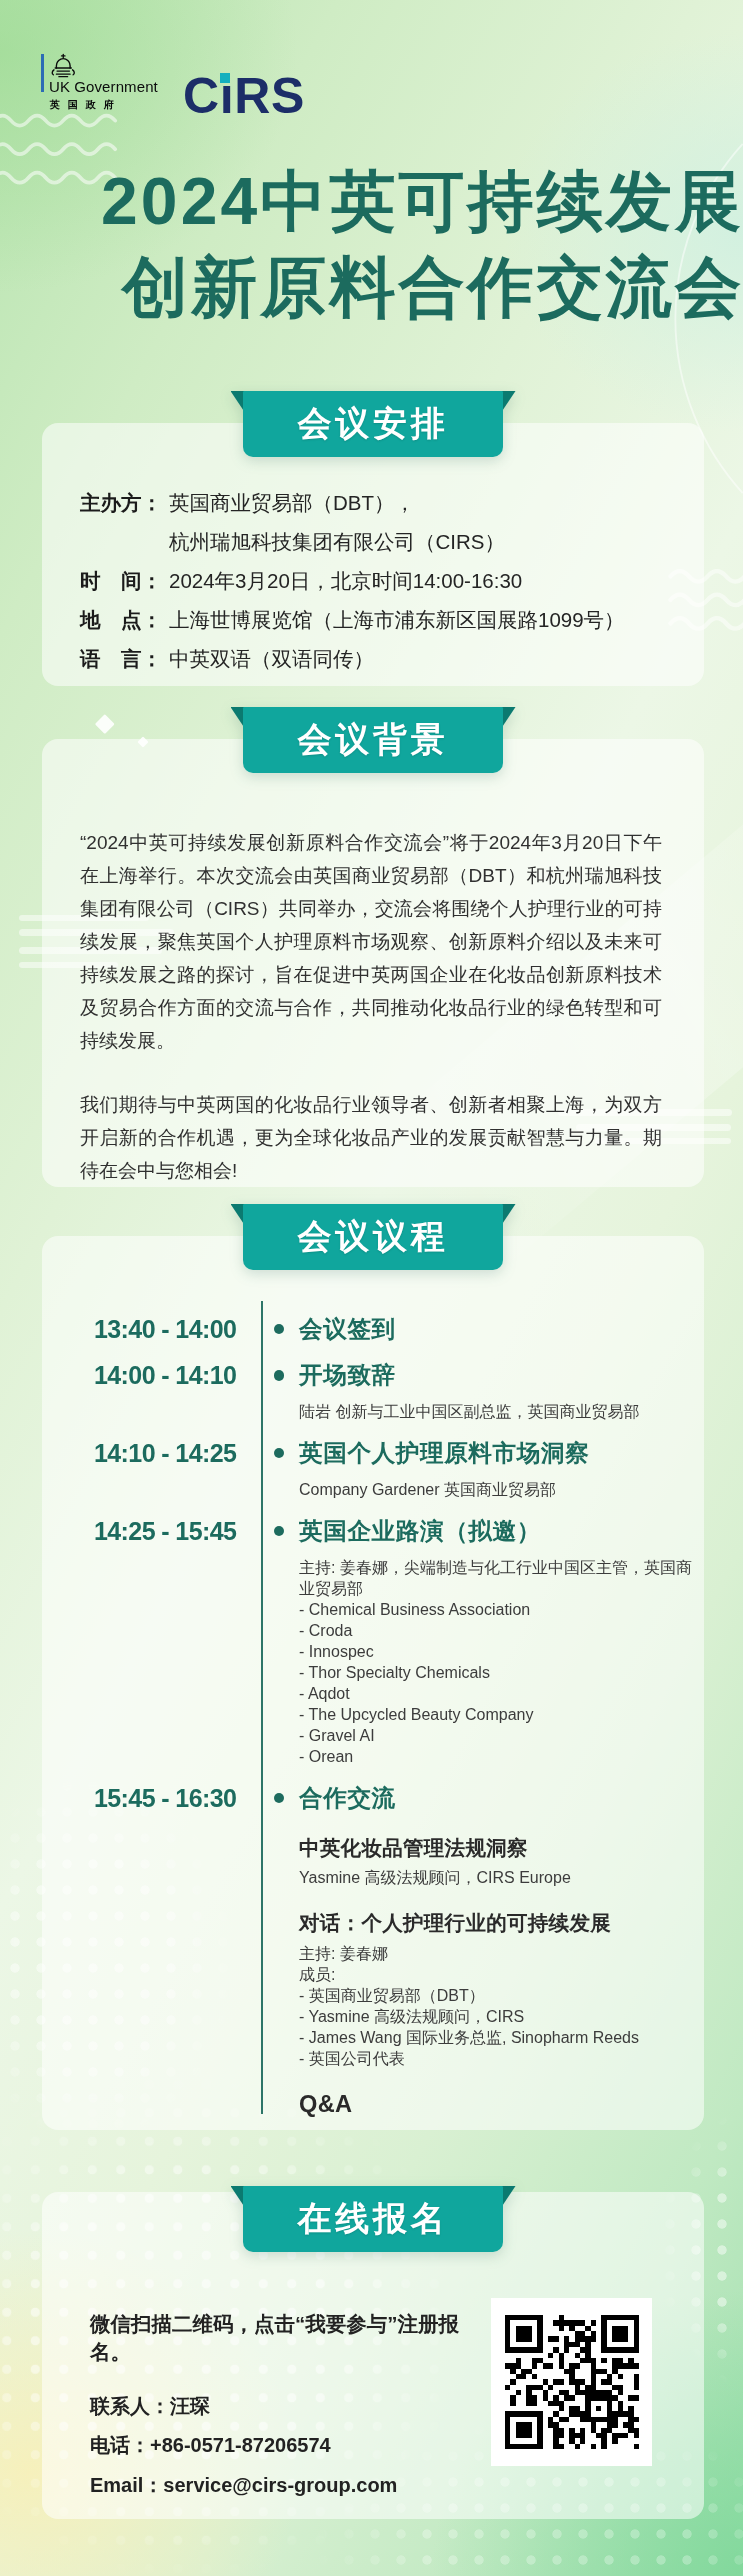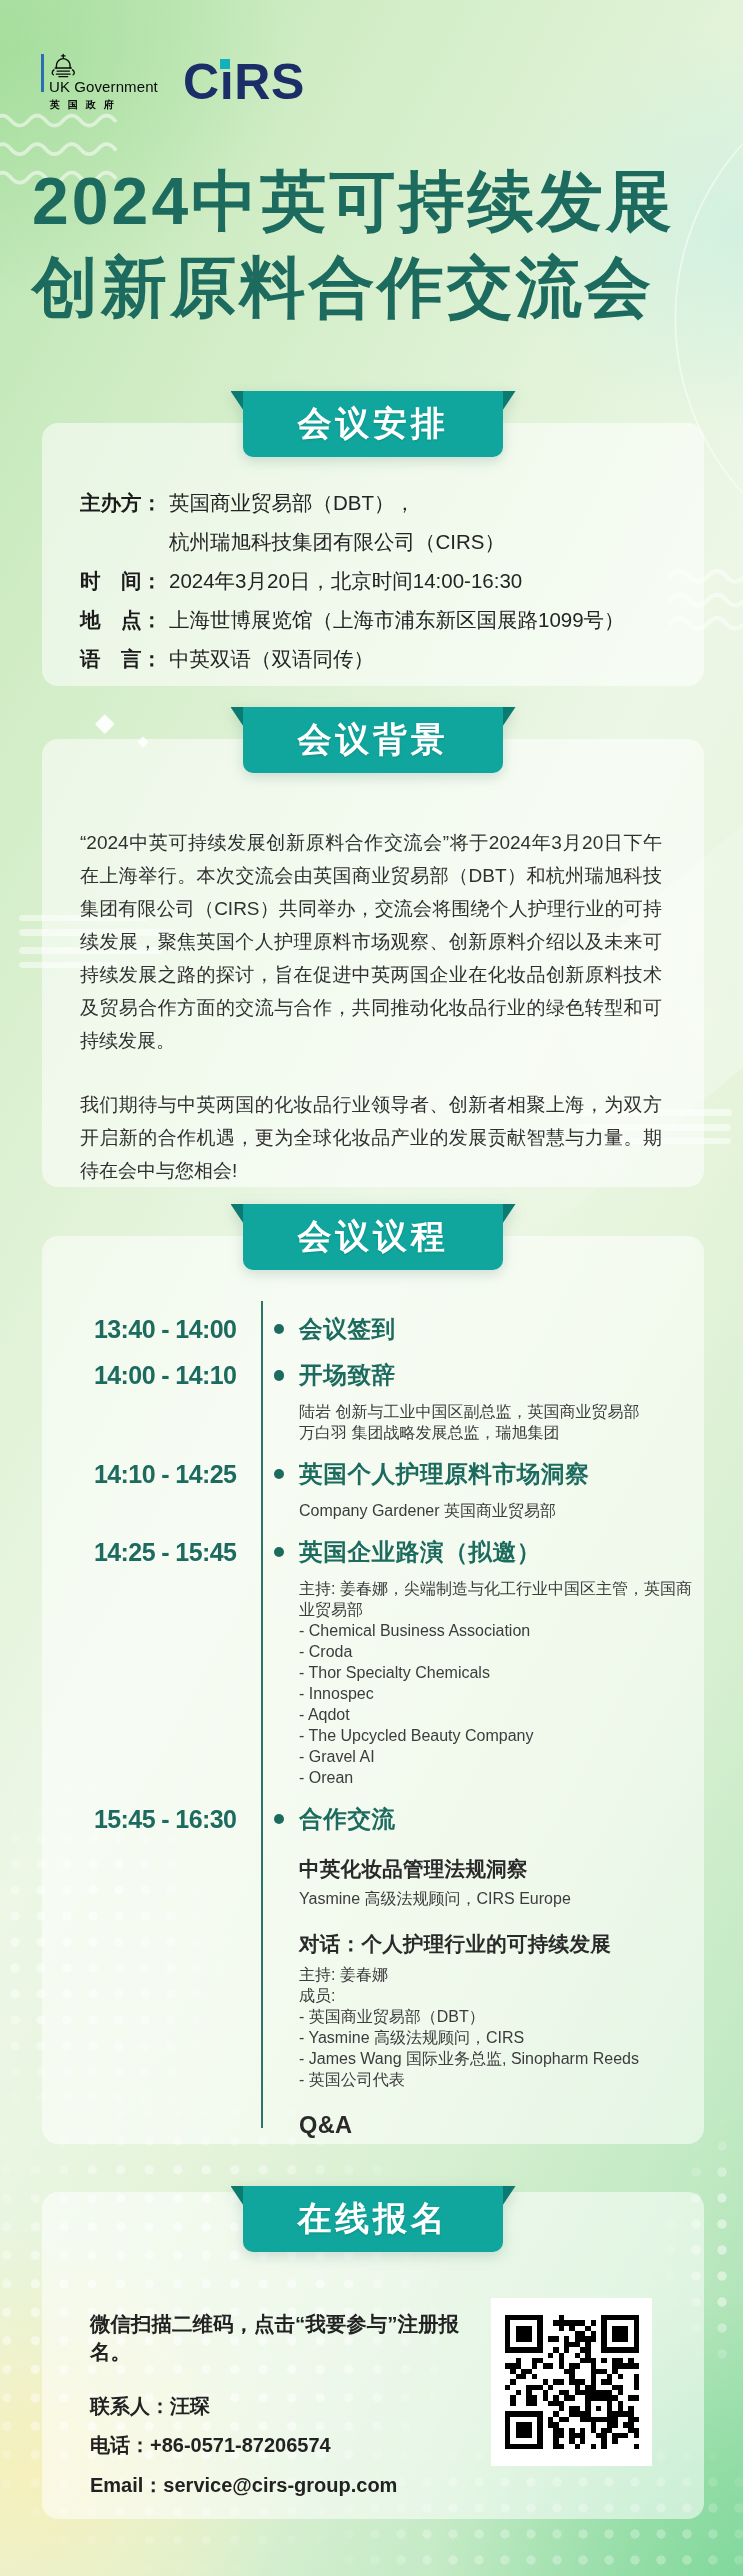--- a/index.html
+++ b/index.html
@@ -33,27 +33,27 @@
   }
   .bar{background:rgba(255,255,255,.5);border-radius:3.7px;height:6.8px;}
   .sparkle{background:rgba(255,255,255,.9);transform:rotate(45deg);border-radius:1.2px;}
   .streak{background:linear-gradient(100deg,rgba(255,255,255,0),rgba(255,255,255,.26),rgba(255,255,255,0));}
   
   .ukgov{position:absolute;left:41px;top:53px;width:143px;height:62px;color:#0b0c0c;}
   .ukgov-bar{position:absolute;left:0;top:1.2px;width:3.1px;height:38px;background:#2c6cb5;}
   .ukgov-crest{position:absolute;left:8px;top:0;}
   .ukgov-name{position:absolute;left:8px;top:25.4px;font-size:15px;font-weight:500;letter-spacing:0.1px;white-space:nowrap;}
   .ukgov-cn{position:absolute;left:8.7px;top:45px;font-size:10px;font-weight:700;letter-spacing:8px;white-space:nowrap;}
-  .cirs{position:absolute;left:183px;top:57px;font-size:50px;line-height:1;font-weight:800;color:var(--navy);letter-spacing:0.6px;}
+  .cirs{position:absolute;left:183px;top:71px;font-size:50px;line-height:1;font-weight:800;color:var(--navy);letter-spacing:0.6px;}
   .cirs .idot{position:relative;display:inline-block;}
   .cirs .idot::after{content:"";position:absolute;left:0.6px;top:1.9px;width:10px;height:10px;background:var(--cyan);}
   
   .title{
-    position:absolute;top:158px;left:0;width:100%;text-align:left;
-    color:var(--deep-green);font-weight:800;font-size:66px;line-height:86px;letter-spacing:3.1px;padding-left:32px;
+    position:absolute;top:158px;left:0;width:100%;text-align:right;
+    color:var(--deep-green);font-weight:800;font-size:66px;line-height:86px;letter-spacing:3.1px;
   }
   .title span{display:block;}
   
   .section{position:absolute;left:42px;width:662px;}
   #sec-arrangement{top:391px;}
   #sec-background{top:707px;}
   #sec-agenda{top:1204px;}
   #sec-registration{top:2186px;}
   .ribbon{position:relative;width:285px;height:66px;margin:0 auto;z-index:3;
           filter:drop-shadow(0 4.3px 6.2px rgba(20,90,70,.18));}
@@ -230,21 +230,20 @@
           </div>
           <div class="agenda-item">
             <div class="agenda-time">14:00 - 14:10</div>
             <div class="dotcol">
               <span class="dot"></span>
             </div>
             <div class="agenda-content">
               <div class="agenda-title">开场致辞</div>
               <div class="agenda-details">
                 <div class="agenda-detail">陆岩  创新与工业中国区副总监，英国商业贸易部</div>
-                <div class="agenda-detail">万白羽  集团战略发展总监，瑞旭集团</div>
               </div>
             </div>
           </div>
           <div class="agenda-item">
             <div class="agenda-time">14:10 - 14:25</div>
             <div class="dotcol">
               <span class="dot"></span>
             </div>
             <div class="agenda-content">
               <div class="agenda-title">英国个人护理原料市场洞察</div>
@@ -257,22 +256,22 @@
             <div class="agenda-time">14:25 - 15:45</div>
             <div class="dotcol">
               <span class="dot"></span>
             </div>
             <div class="agenda-content">
               <div class="agenda-title">英国企业路演（拟邀）</div>
               <div class="agenda-details">
                 <div class="agenda-detail">主持: 姜春娜，尖端制造与化工行业中国区主管，英国商业贸易部</div>
                 <div class="agenda-detail">- Chemical Business Association</div>
                 <div class="agenda-detail">- Croda</div>
+                <div class="agenda-detail">- Innospec</div>
                 <div class="agenda-detail">- Thor Specialty Chemicals</div>
-                <div class="agenda-detail">- Innospec</div>
                 <div class="agenda-detail">- Aqdot</div>
                 <div class="agenda-detail">- The Upcycled Beauty Company</div>
                 <div class="agenda-detail">- Gravel AI</div>
                 <div class="agenda-detail">- Orean</div>
               </div>
             </div>
           </div>
           <div class="agenda-item">
             <div class="agenda-time">15:45 - 16:30</div>
             <div class="dotcol">

